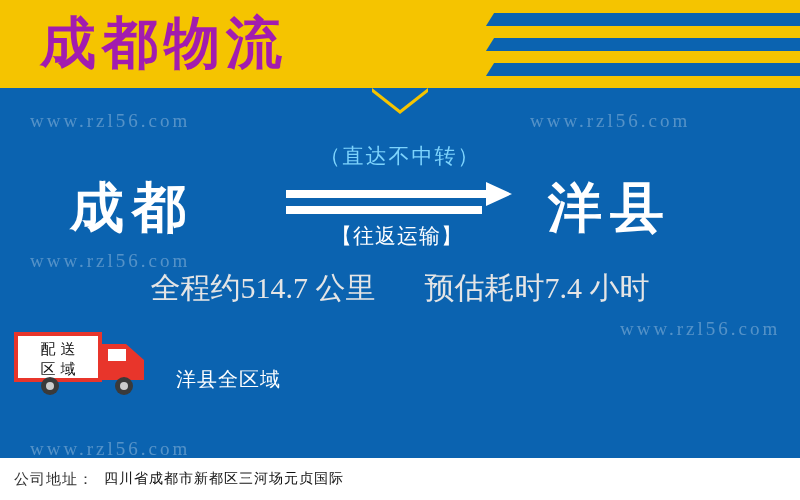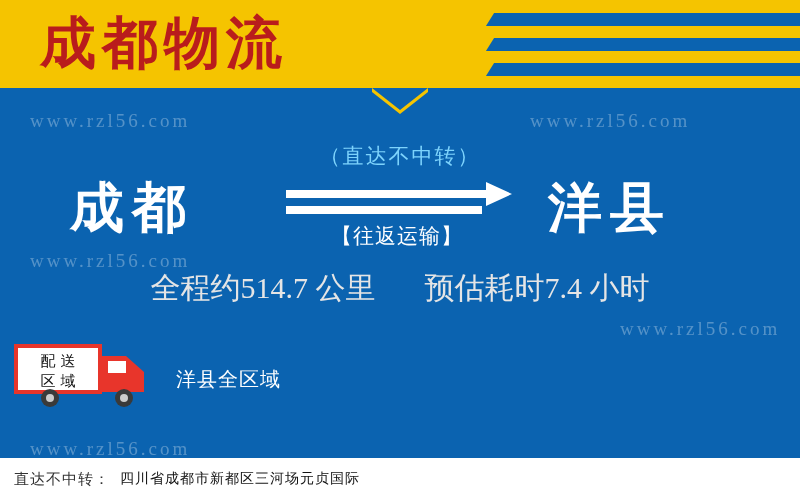--- a/index.html
+++ b/index.html
@@ -28,21 +28,21 @@
     width: 800px;
     height: 88px;
     background: #f5c400;
   }
   .title {
     position: absolute;
     left: 40px;
     top: 8px;
     font-size: 56px;
     font-weight: bold;
-    color: #b91c1c;
+    color: #a21caf;
     letter-spacing: 6px;
     font-family: "DejaVu Sans", sans-serif;
     line-height: 70px;
     white-space: nowrap;
   }
   
   .stripes {
     position: absolute;
     right: 0;
     top: 0;
@@ -144,21 +144,21 @@
     font-size: 30px;
     font-family: Liberation Serif, serif;
     white-space: nowrap;
   }
   .metrics .gap { display: inline-block; width: 34px; }
 
   
   .truck {
     position: absolute;
     left: 14px;
-    top: 342px;
+    top: 330px;
     width: 146px;
     height: 68px;
     text-align: center;
   }
   .truck svg { display: block; }
   .area-label {
     position: absolute;
     left: 176px;
     top: 366px;
     color: #ffffff;
@@ -248,17 +248,17 @@
       <circle cx="36" cy="56" r="4" fill="#cccccc"></circle>
       <circle cx="110" cy="56" r="9" fill="#3a3a3a"></circle>
       <circle cx="110" cy="56" r="4" fill="#cccccc"></circle>
       <text x="44" y="24" font-family="DejaVu Sans, sans-serif" font-size="15" fill="#111111" text-anchor="middle">配 送</text>
       <text x="44" y="44" font-family="DejaVu Sans, sans-serif" font-size="15" fill="#111111" text-anchor="middle">区 域</text>
     </svg>
   </div>
   <div class="area-label">洋县全区域</div>
 
   <div class="bottom-bar">
-    <span class="addr-label">直达不中转：</span>
+    <span class="addr-label">公司地址：</span>
     <span class="addr-value">四川省成都市新都区三河场元贞国际</span>
   </div>
 
 </div>
 
 </body></html>

